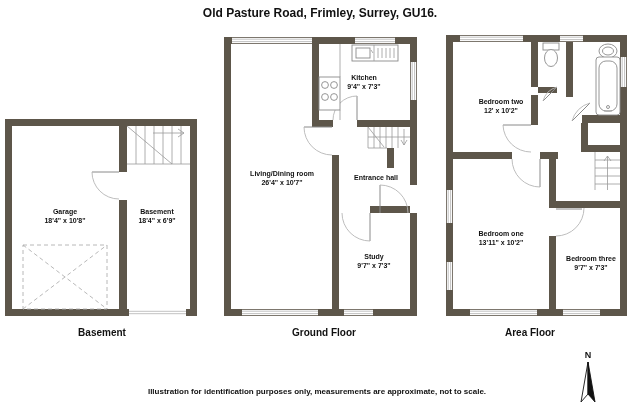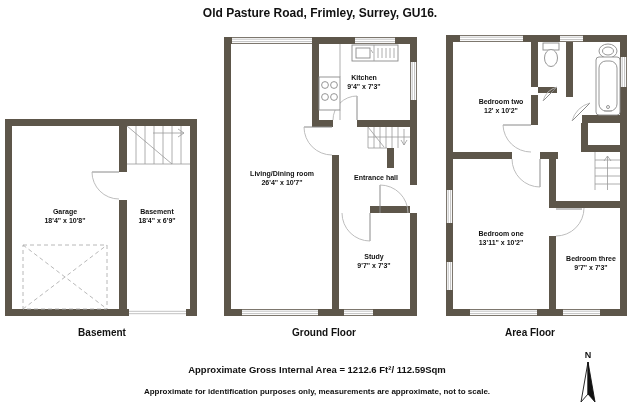--- a/index.html
+++ b/index.html
@@ -303,22 +303,21 @@
   </div>
   <div class="room-label" style="left:591px;top:254px;">
     <div>Bedroom three</div>
     <div>9'7" x 7'3"</div>
   </div>
 
   <div class="txt caption" style="left:102px;top:327px;">Basement</div>
   <div class="txt caption" style="left:317px;top:327px;margin-left:7px;">Ground Floor</div>
   <div class="txt caption" style="left:530px;top:327px;">Area Floor</div>
 
-  <div class="txt area" style="left:317px;top:364px;">Approximate Gross Internal Area = 1212.6 Ft²/ 112.59Sqm</div>
-  <div class="txt disclaimer" style="left:317px;top:387px;">Approximate for identification purposes only, measurements are approximate, not to scale.</div>
+  <div class="txt disclaimer" style="left:317px;top:387px;">Illustration for identification purposes only, measurements are approximate, not to scale.</div>
 
   <div class="north-n" style="left:588px;top:350px;">N</div>
   <svg style="position:absolute;left:578px;top:360px;" width="20" height="44" viewBox="0 0 20 44">
     <polygon points="10,2 3,42 10,34" fill="#ffffff" stroke="#111" stroke-width="0.9"></polygon>
     <polygon points="10,2 10,34 17,42" fill="#111" stroke="#111" stroke-width="0.9"></polygon>
   </svg>
 
 </div>
 
 </body></html>

